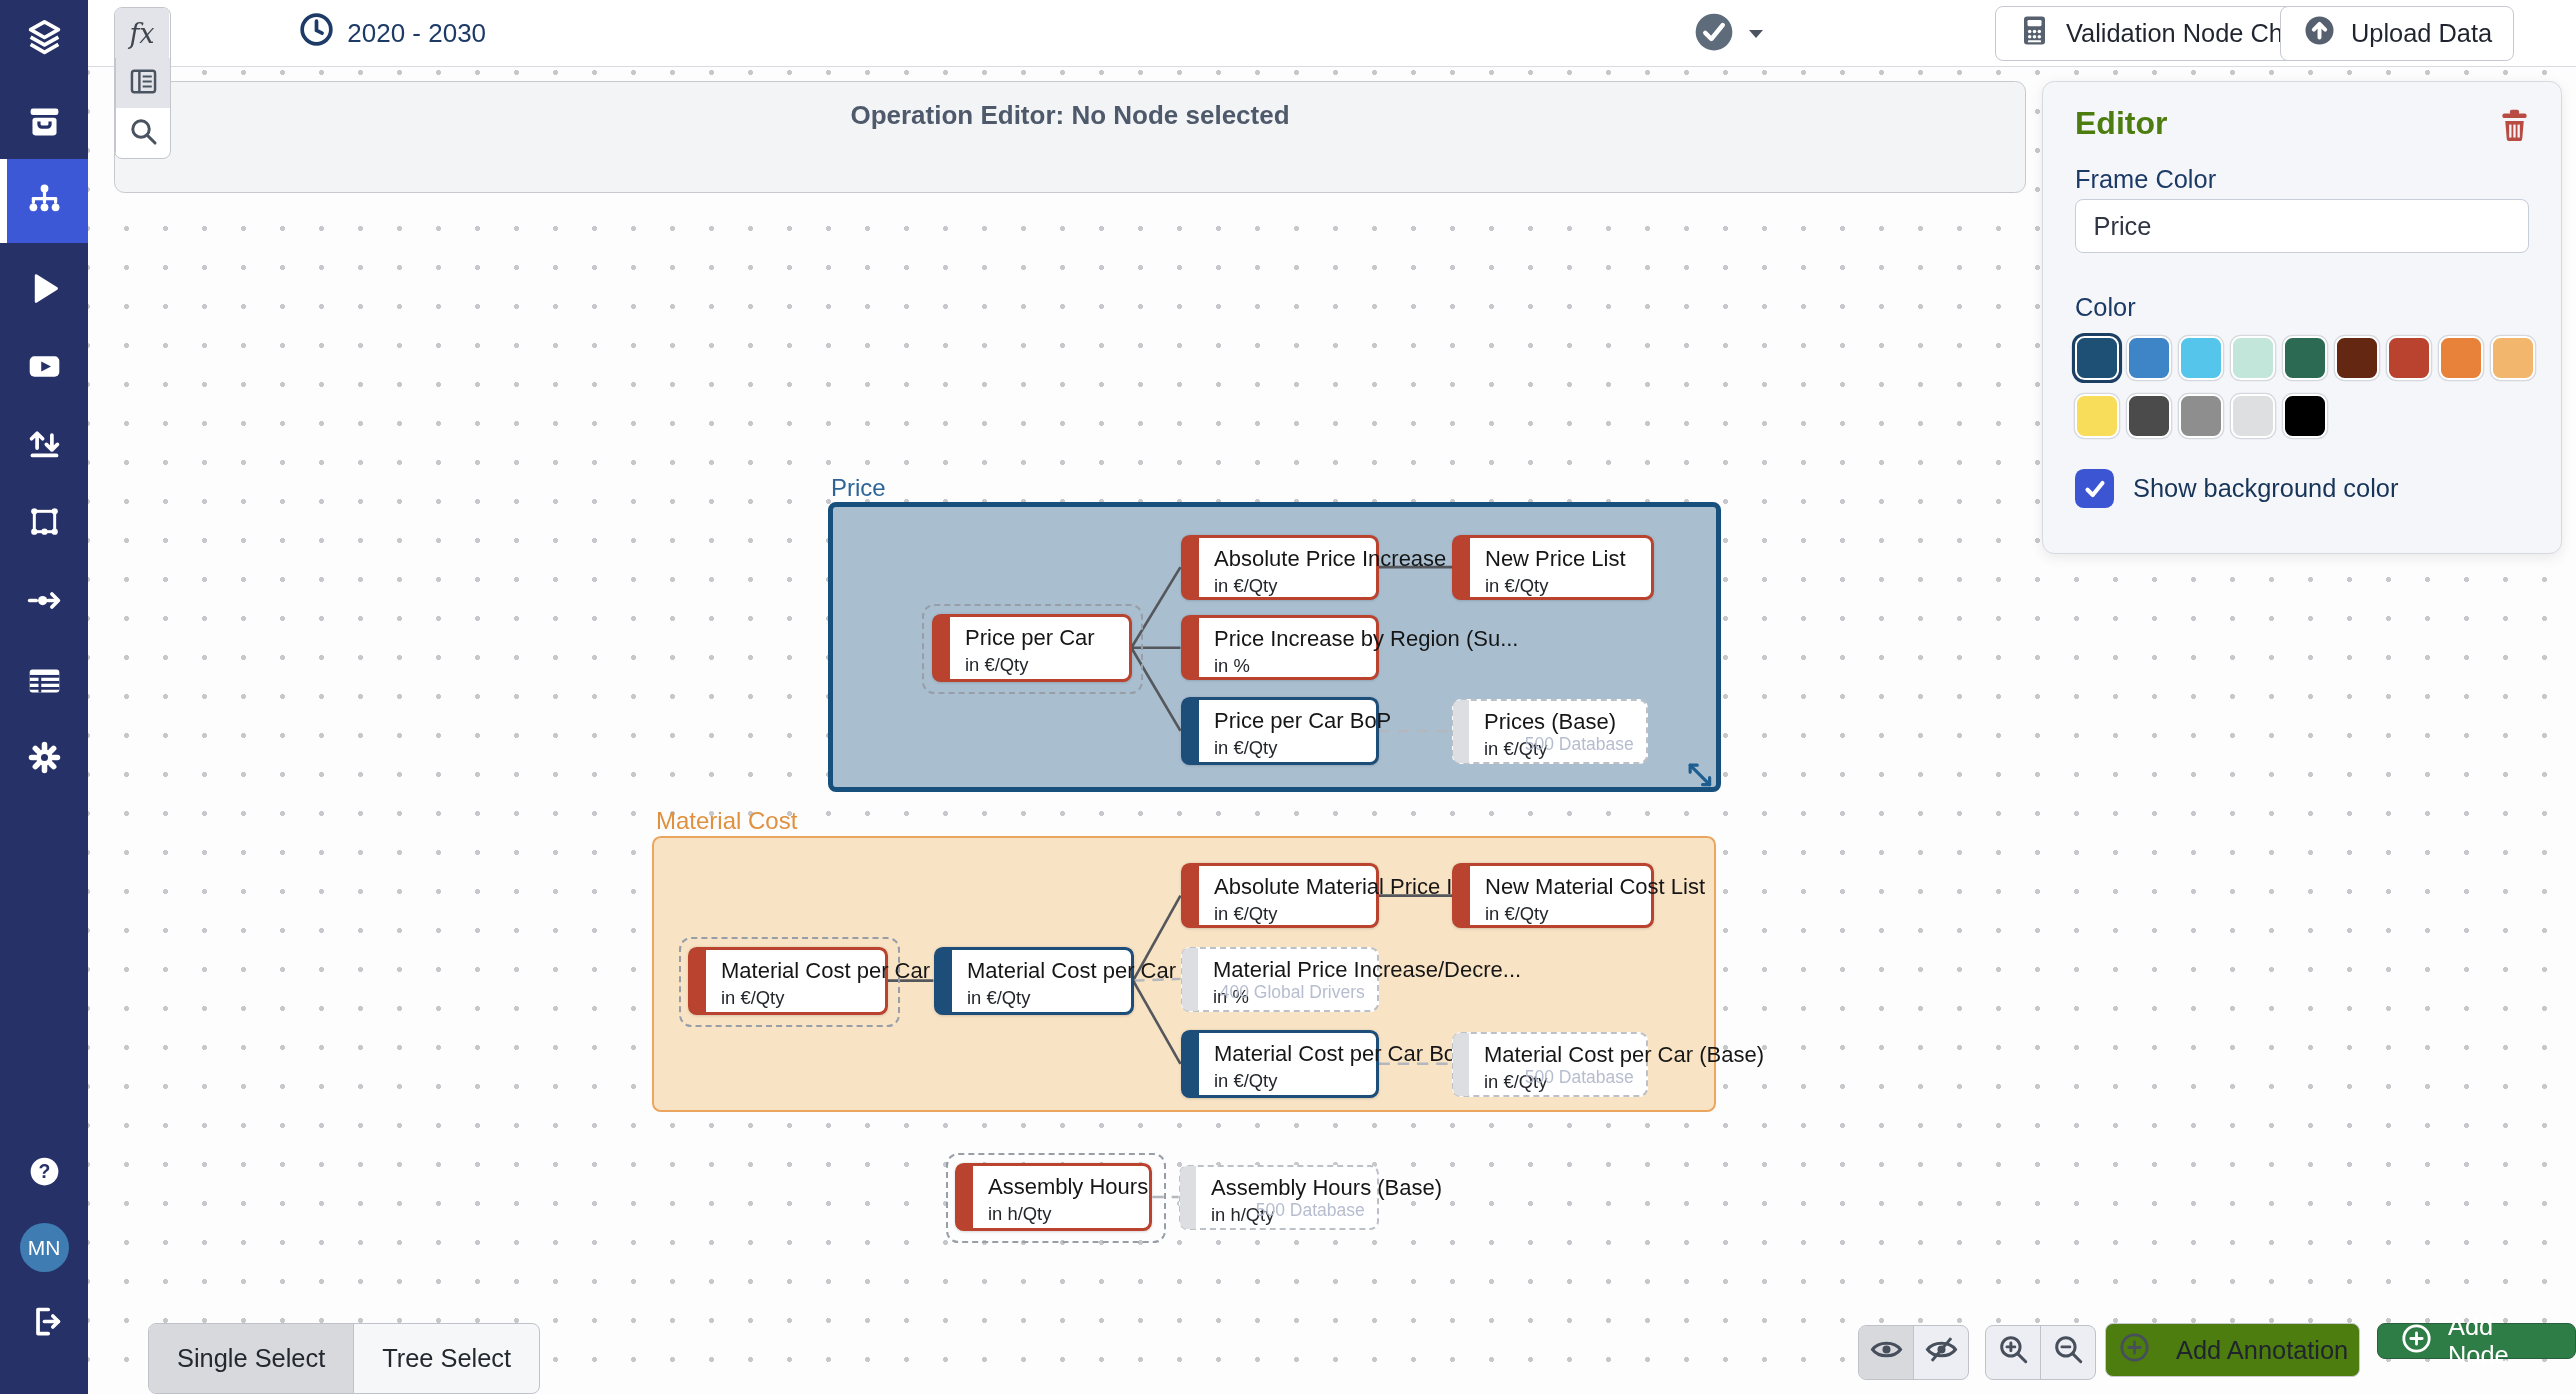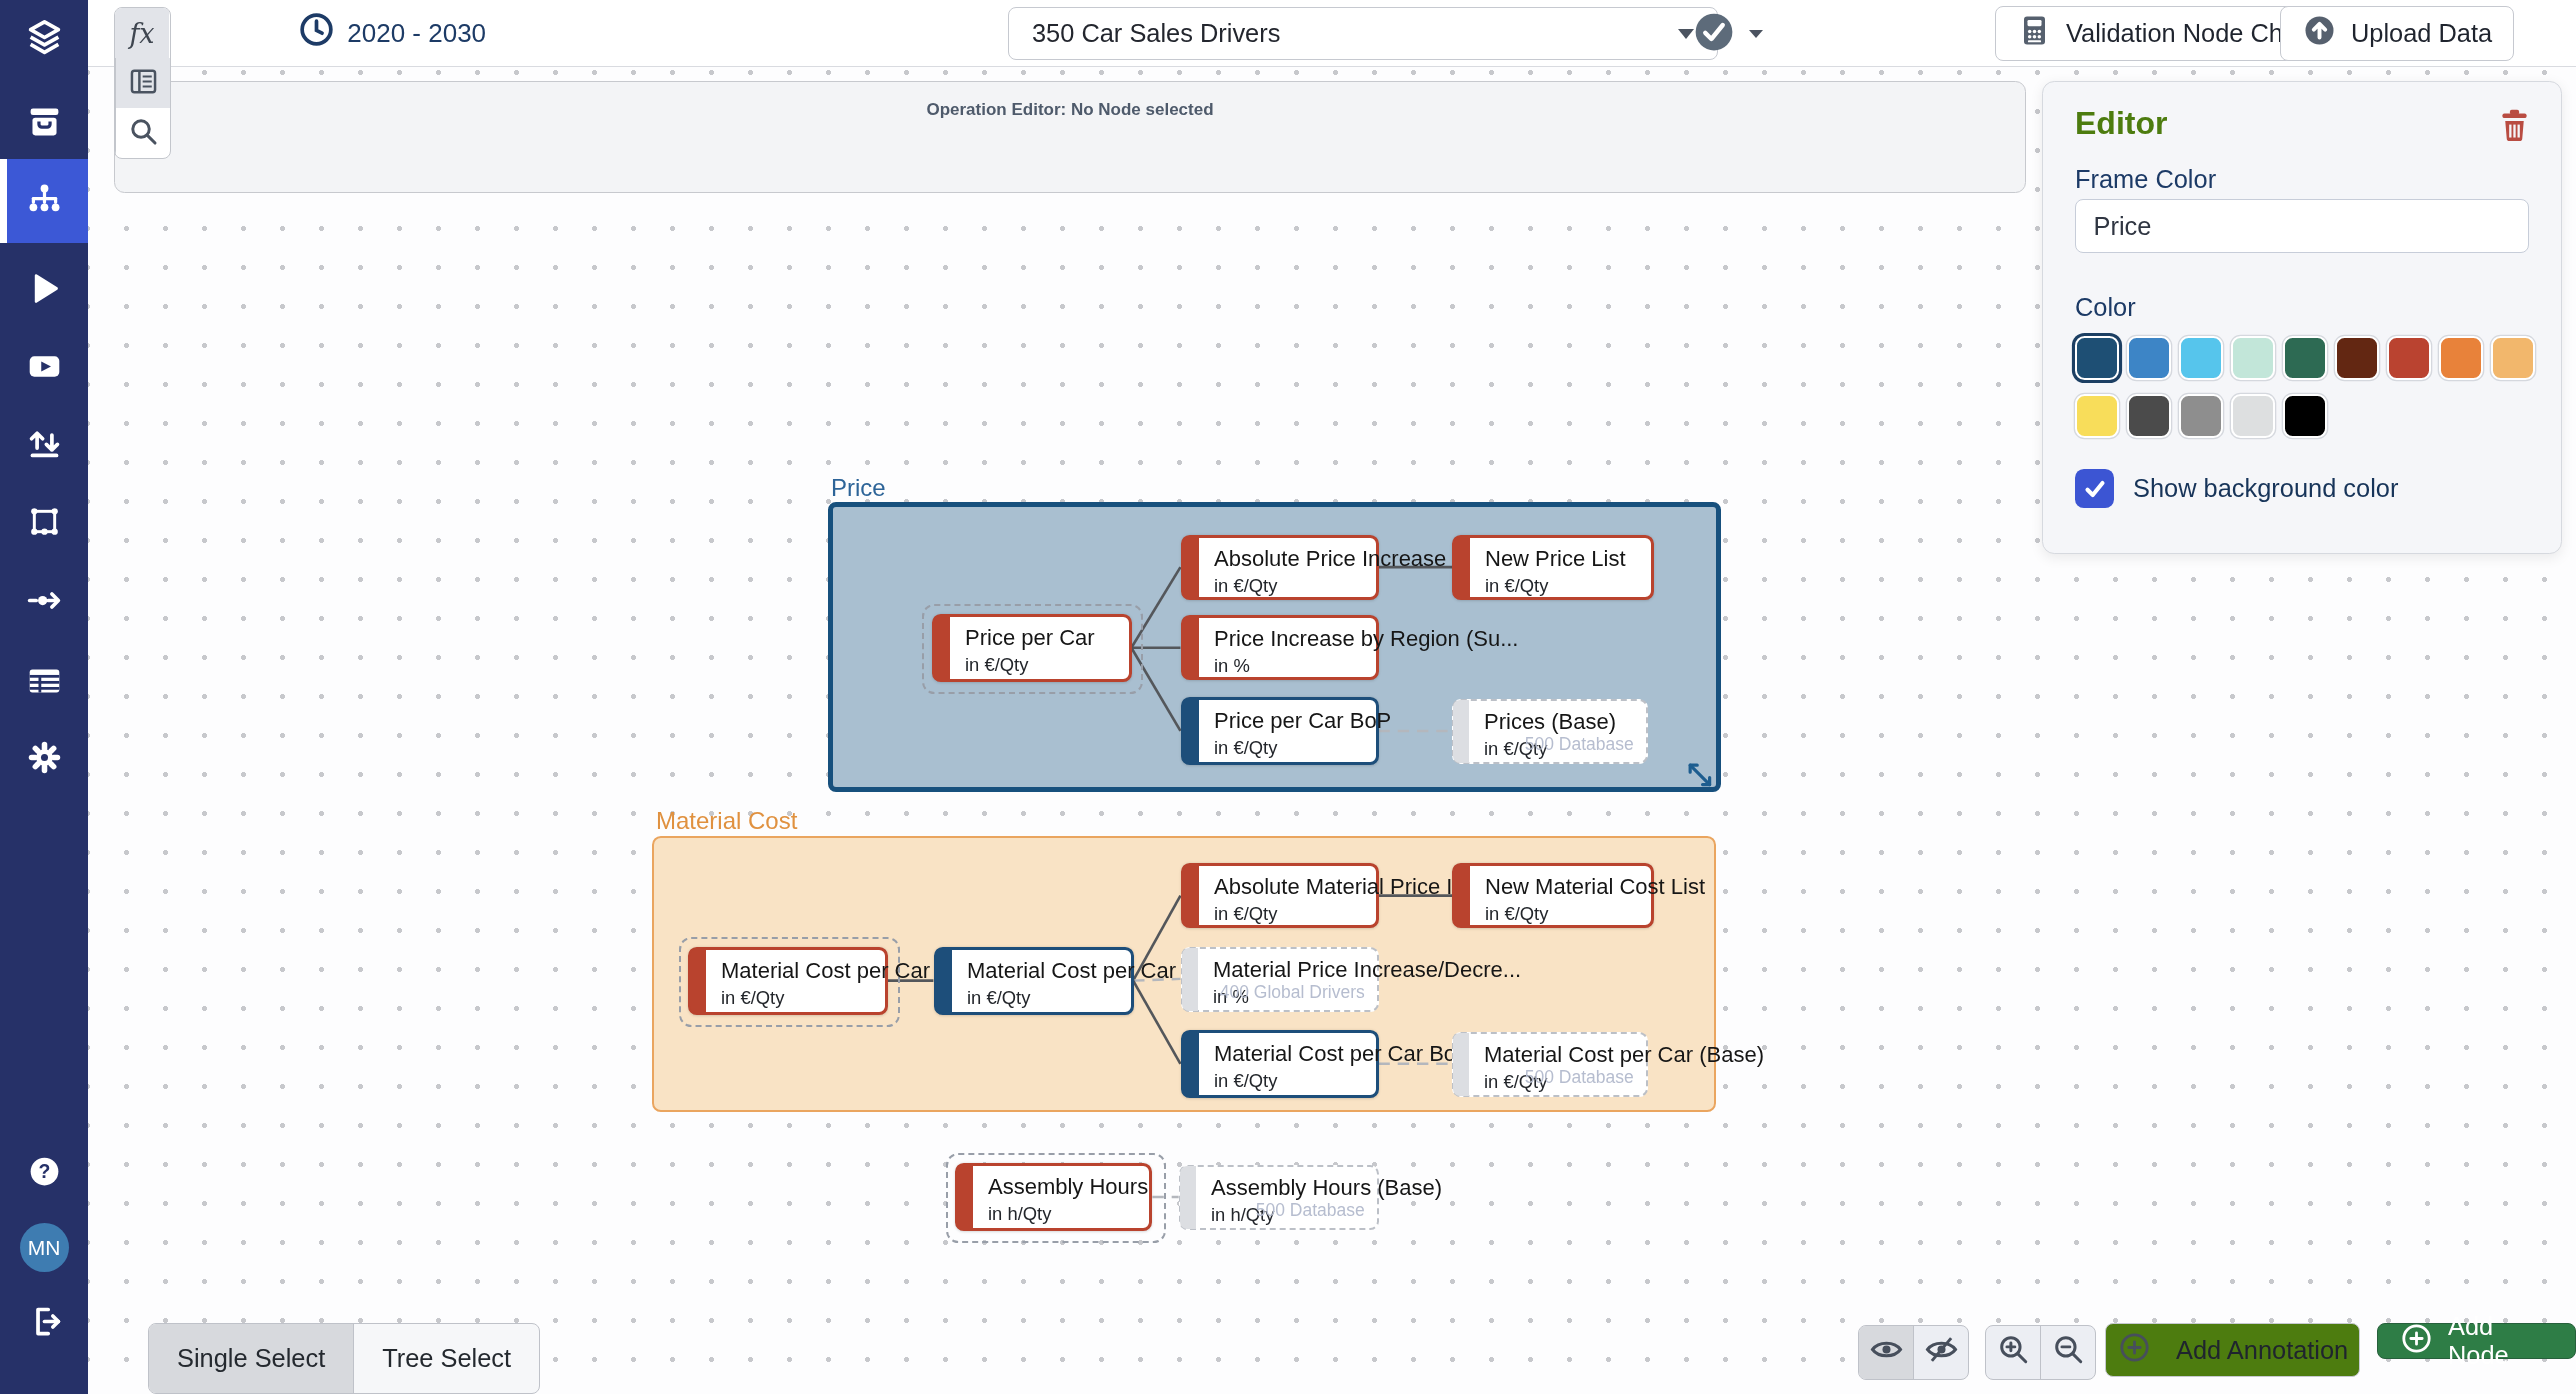--- a/index.html
+++ b/index.html
@@ -33,21 +33,21 @@
   .top-btn{position:absolute;top:6.1px;height:53px;border:1.3px solid #c6c9d0;border-radius:8px;background:#fff;
            display:flex;align-items:center;gap:14px;padding:0 21px;cursor:pointer;}
   .top-btn span{font-size:25.4px;color:#1f242e;}
   .top-btn svg{width:35px;height:35px;}
 
   
   #canvas{position:absolute;left:88px;top:66px;width:2488px;height:1329px;background:#fdfdfe;
           background-image:radial-gradient(#c7c8cc 2.3px,transparent 2.6px);background-size:39px 39px;background-position:19px 26px;}
   #banner{position:absolute;left:26px;top:15px;width:1910px;height:110px;background:#f3f4f6;border:1.8px solid #c7c9ce;
           border-radius:10.5px;z-index:5;text-align:center;}
-  #banner .t1{margin-top:17.5px;font-size:17px;font-weight:bold;color:#4e5a6b;}
+  #banner .t1{margin-top:17.5px;font-size:26px;font-weight:bold;color:#4e5a6b;}
   #banner .t2{margin-top:14px;font-size:24.5px;color:#68717e;}
 
   .frame{position:absolute;z-index:1;}
   #frame-price{left:740px;top:436px;width:883px;height:280px;background:#a9bfd0;border:5.3px solid #17507d;border-radius:8px;}
   #frame-material{left:564px;top:770px;width:1060px;height:272px;background:#f9e3c5;border:2.6px solid #eaa55f;border-radius:8.8px;}
   .frame-label{position:absolute;font-size:24px;z-index:2;}
   #lbl-price{left:743px;top:408px;color:#2d6498;}
   #lbl-material{left:568px;top:741px;color:#e0913f;}
 
   #edges{position:absolute;left:0;top:0;width:2488px;height:1329px;z-index:2;pointer-events:none;}
@@ -234,24 +234,20 @@
     </div>
 
     <div class="range">
       <span><svg width="37" height="37" viewBox="0 0 40 40" stroke="#1d3b66" fill="none" stroke-width="4">
             <circle cx="20" cy="20" r="15.5"></circle>
             <path d="M20 11 V21 L26 24" stroke-linecap="round"></path>
           </svg></span>
       <span>2020 - 2030</span>
     </div>
 
-    <div class="model-select">
-      <span>350 Car Sales Drivers</span>
-      <span class="caret"></span>
-    </div>
 
     <div class="check-wrap">
       <span><svg width="42" height="42" viewBox="0 0 48 48">
             <circle cx="24" cy="24" r="21" fill="#5d6b7a"></circle>
             <path d="M14 25 L21 32 34 16" stroke="#fff" stroke-width="5" fill="none" stroke-linecap="round" stroke-linejoin="round"></path>
           </svg></span>
       <span class="caret small"></span>
     </div>
 
     <div class="top-btn" style="left:1907px">

